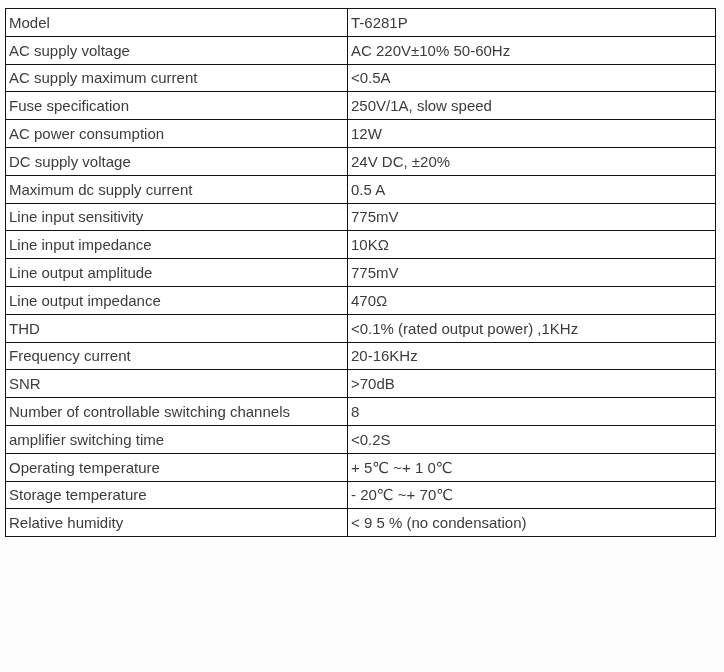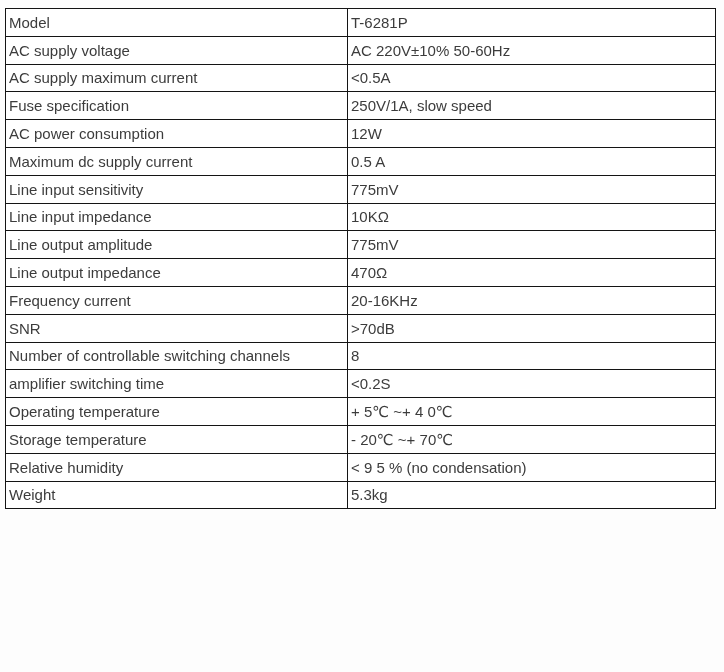--- a/index.html
+++ b/index.html
@@ -65,20 +65,24 @@
   <tr>
     <td class="label-cell">Fuse specification</td>
     <td class="value-cell">250V/1A, slow speed</td>
   </tr>
 
   <tr>
     <td class="label-cell">AC power consumption</td>
     <td class="value-cell">12W</td>
   </tr>
 
+  <tr>
+    <td class="label-cell">DC supply voltage</td>
+    <td class="value-cell">24V DC, ±20%</td>
+  </tr>
 
   <tr>
     <td class="label-cell">Maximum dc supply current</td>
     <td class="value-cell">0.5 A</td>
   </tr>
 
   <tr>
     <td class="label-cell">Line input sensitivity</td>
     <td class="value-cell">775mV</td>
   </tr>
@@ -91,20 +95,24 @@
   <tr>
     <td class="label-cell">Line output amplitude</td>
     <td class="value-cell">775mV</td>
   </tr>
 
   <tr>
     <td class="label-cell">Line output impedance</td>
     <td class="value-cell">470Ω</td>
   </tr>
 
+  <tr>
+    <td class="label-cell">THD</td>
+    <td class="value-cell">&lt;0.1%  (rated output power) ,1KHz</td>
+  </tr>
 
   <tr>
     <td class="label-cell">Frequency current</td>
     <td class="value-cell">20-16KHz</td>
   </tr>
 
   <tr>
     <td class="label-cell">SNR</td>
     <td class="value-cell">&gt;70dB</td>
   </tr>
@@ -116,34 +124,30 @@
 
 
   <tr>
     <td class="label-cell">amplifier switching time</td>
     <td class="value-cell">&lt;0.2S</td>
   </tr>
 
 
   <tr>
     <td class="label-cell">Operating temperature</td>
-    <td class="value-cell">+ 5℃ ~+ 4 0℃</td>
+    <td class="value-cell">+ 5℃ ~+ 1 0℃</td>
   </tr>
 
   <tr>
     <td class="label-cell">Storage temperature</td>
     <td class="value-cell">- 20℃ ~+ 70℃</td>
   </tr>
 
   <tr>
     <td class="label-cell">Relative humidity</td>
     <td class="value-cell">&lt; 9 5 % (no condensation)</td>
   </tr>
 
 
-  <tr>
-    <td class="label-cell">Weight</td>
-    <td class="value-cell">5.3kg</td>
-  </tr>
 </tbody>
     </table>
   </div>
 </div>
 
 </body></html>

